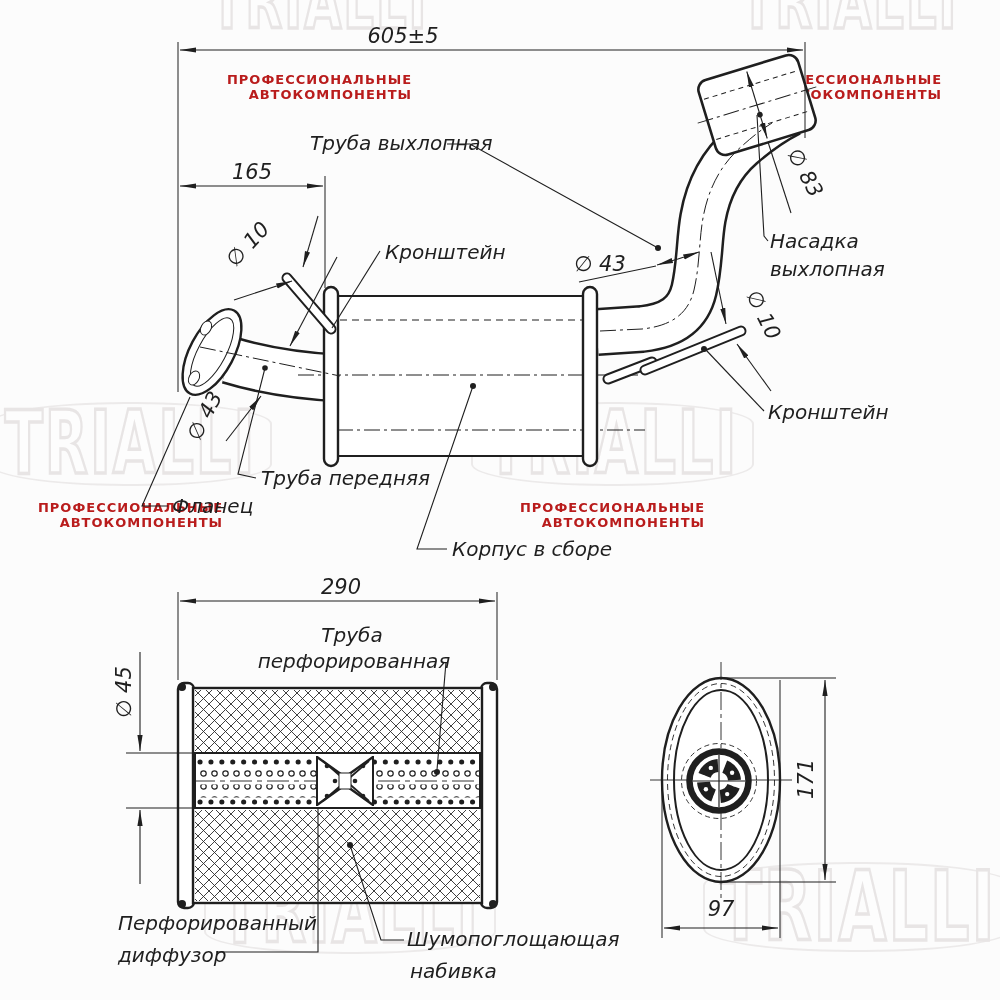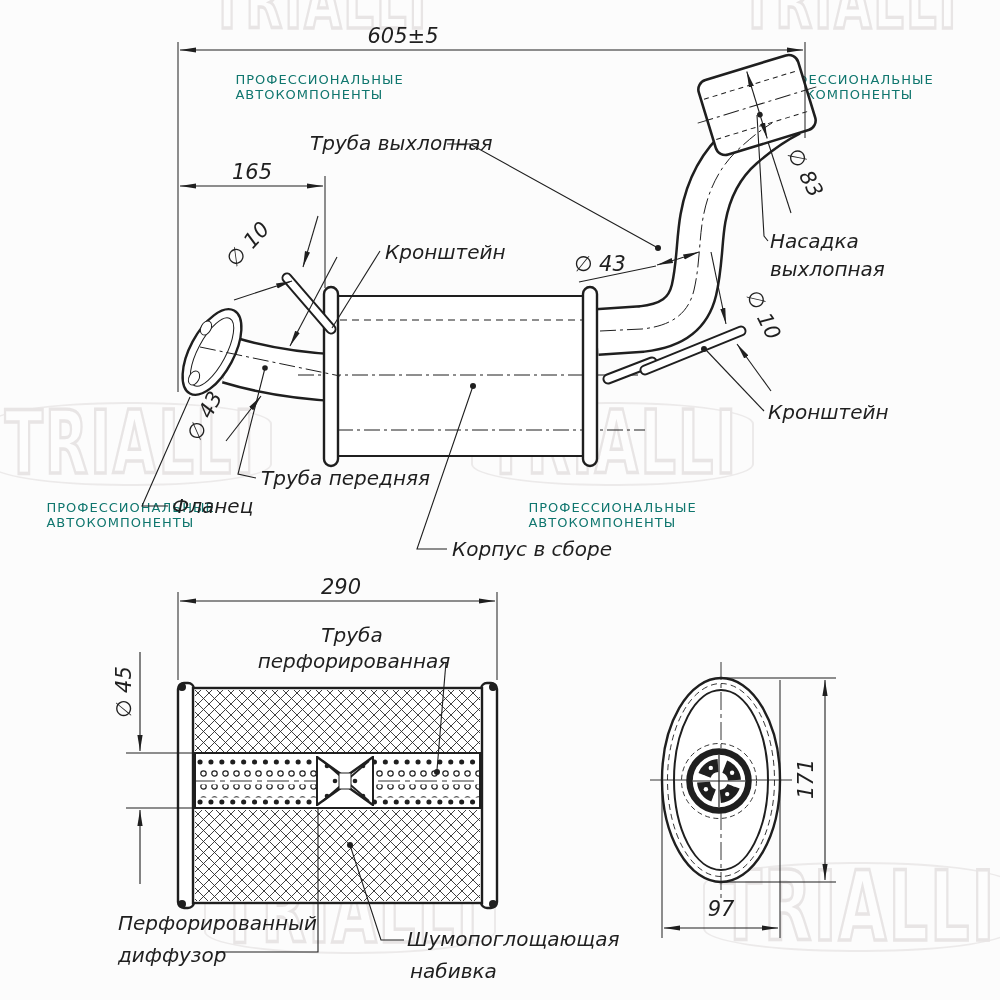--- a/index.html
+++ b/index.html
@@ -8,21 +8,21 @@
     background:#fcfcfc;font-family:"DejaVu Sans",sans-serif;padding-left:9px;
   }
   
   .wm{position:absolute;display:flex;flex-direction:column;align-items:center;pointer-events:none;z-index:0;}
   .wm-box{border:2px solid #eceaea;border-radius:48% 48% 48% 48% / 26%;padding:12px 14px;display:flex;justify-content:center;}
   .wm-brand{
     font-weight:bold;line-height:1;letter-spacing:2px;color:#fdfdfd;
     -webkit-text-stroke:2.2px #e8e5e5;transform:scaleY(1.55);transform-origin:center;
     white-space:nowrap;
   }
-  .wm-cap{font-weight:normal;font-size:13px;line-height:1.18;color:#0f766e;text-align:left;letter-spacing:1px;white-space:nowrap;}
+  .wm-cap{font-weight:bold;font-size:13px;line-height:1.18;color:#b91c1c;text-align:right;letter-spacing:1px;white-space:nowrap;}
   
   svg.drawing{position:absolute;left:0;top:0;z-index:1;}
   .ln{stroke:#1f1f1f;fill:none;}
   .thick{stroke-width:2.4;}
   .med{stroke-width:2;}
   .thin{stroke-width:1;}
   .dimln{stroke:#1f1f1f;stroke-width:1.1;fill:none;}
   .cl{stroke:#1f1f1f;stroke-width:1;fill:none;stroke-dasharray:16 4 3 4;}
   .hid{stroke:#1f1f1f;stroke-width:1.1;fill:none;stroke-dasharray:7 5;}
   .wfill{fill:#fff;}

